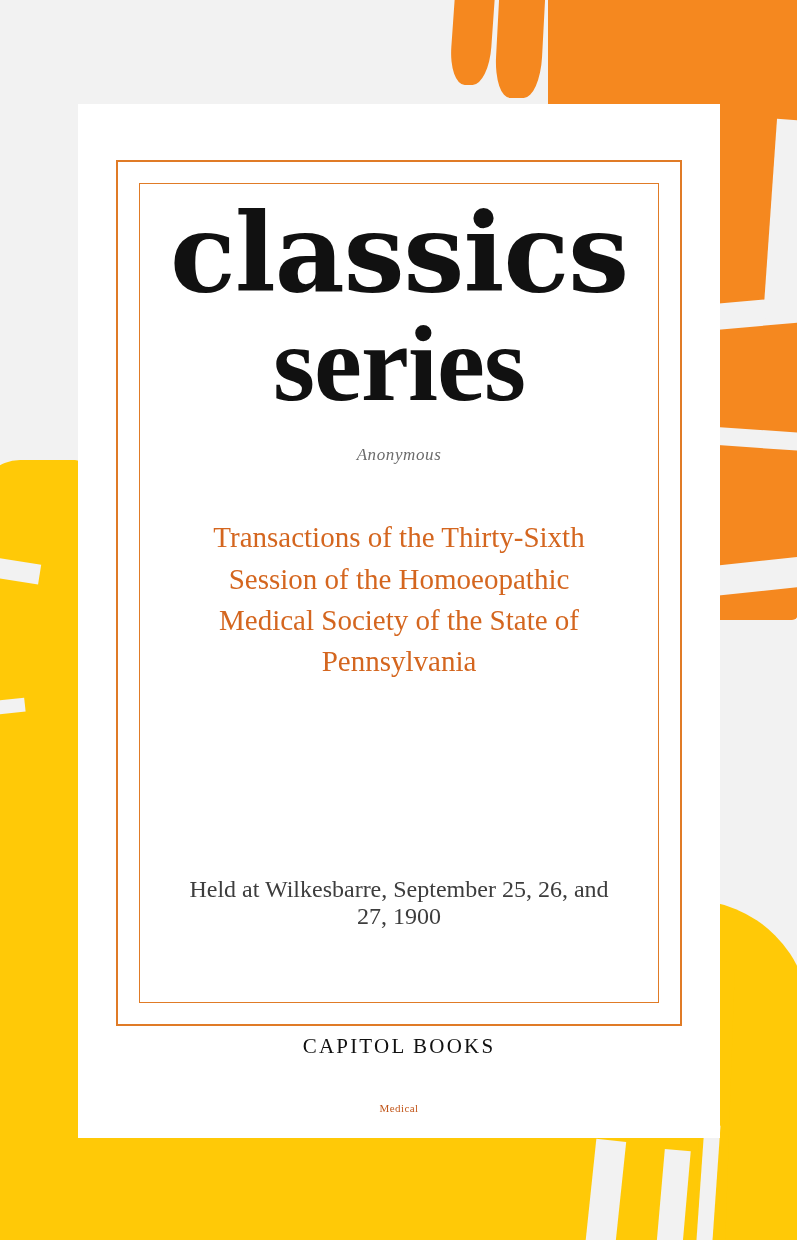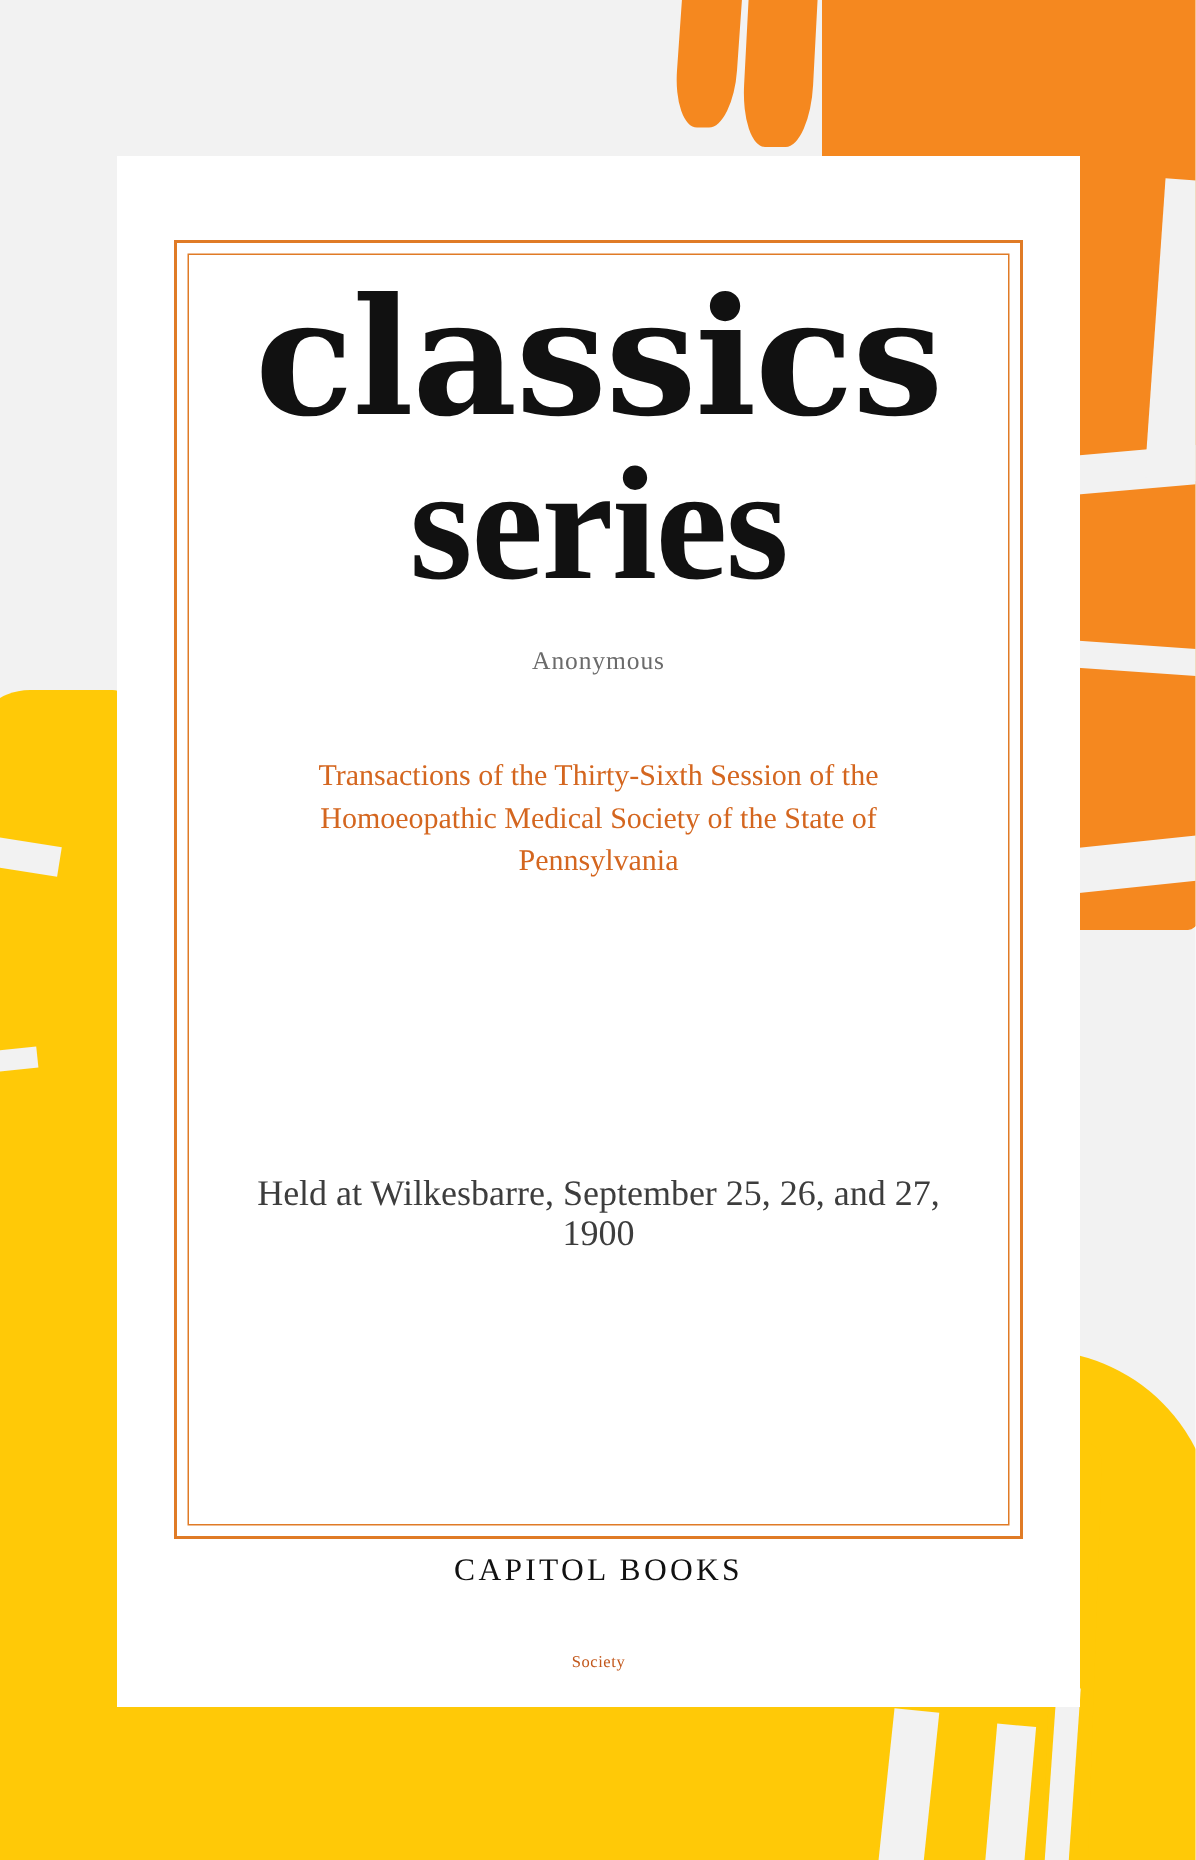--- a/index.html
+++ b/index.html
@@ -164,21 +164,21 @@
     z-index: 5;
   }
 
   .frame-outer {
     position: absolute;
     left: 38px;
     top: 56px;
     right: 38px;
     height: 866px;
     border: 2px solid #e07b26;
-    padding: 7px;
+    padding: 21px;
     box-sizing: border-box;
   }
   .frame-inner {
     width: 100%;
     height: 100%;
     border: 1px solid #e07b26;
     box-sizing: border-box;
     position: relative;
   }
 
@@ -201,30 +201,31 @@
   }
   .big-title .line2 {
     display: block;
     margin-top: 6px;
     font-family: Liberation Serif, serif;
   }
 
   .author {
     margin-top: 30px;
     font-family: "Liberation Serif", serif;
+    font-style: italic;
     font-size: 17px;
     color: #6b6b6b;
     letter-spacing: 0.6px;
   }
 
   .subtitle {
     margin-top: 52px;
     padding: 0 52px;
     font-family: "Liberation Serif", serif;
-    font-size: 20px;
+    font-size: 29px;
     line-height: 1.42;
     color: #d4661f;
   }
 
   .event-line {
     margin-top: 194px;
     padding: 0 40px;
     font-family: "Liberation Serif", serif;
     font-size: 24px;
     color: #3d3d3d;
@@ -291,15 +292,15 @@
 
         <div class="subtitle">Transactions of the Thirty-Sixth Session of the Homoeopathic Medical Society of the State of Pennsylvania</div>
 
         <div class="event-line">Held at Wilkesbarre, September 25, 26, and 27, 1900</div>
       </div>
 
     </div>
   </div>
 
   <div class="publisher">CAPITOL BOOKS</div>
-  <div class="imprint">Society</div>
+  <div class="imprint">Medical</div>
 
 </div>
 
 </body></html>

